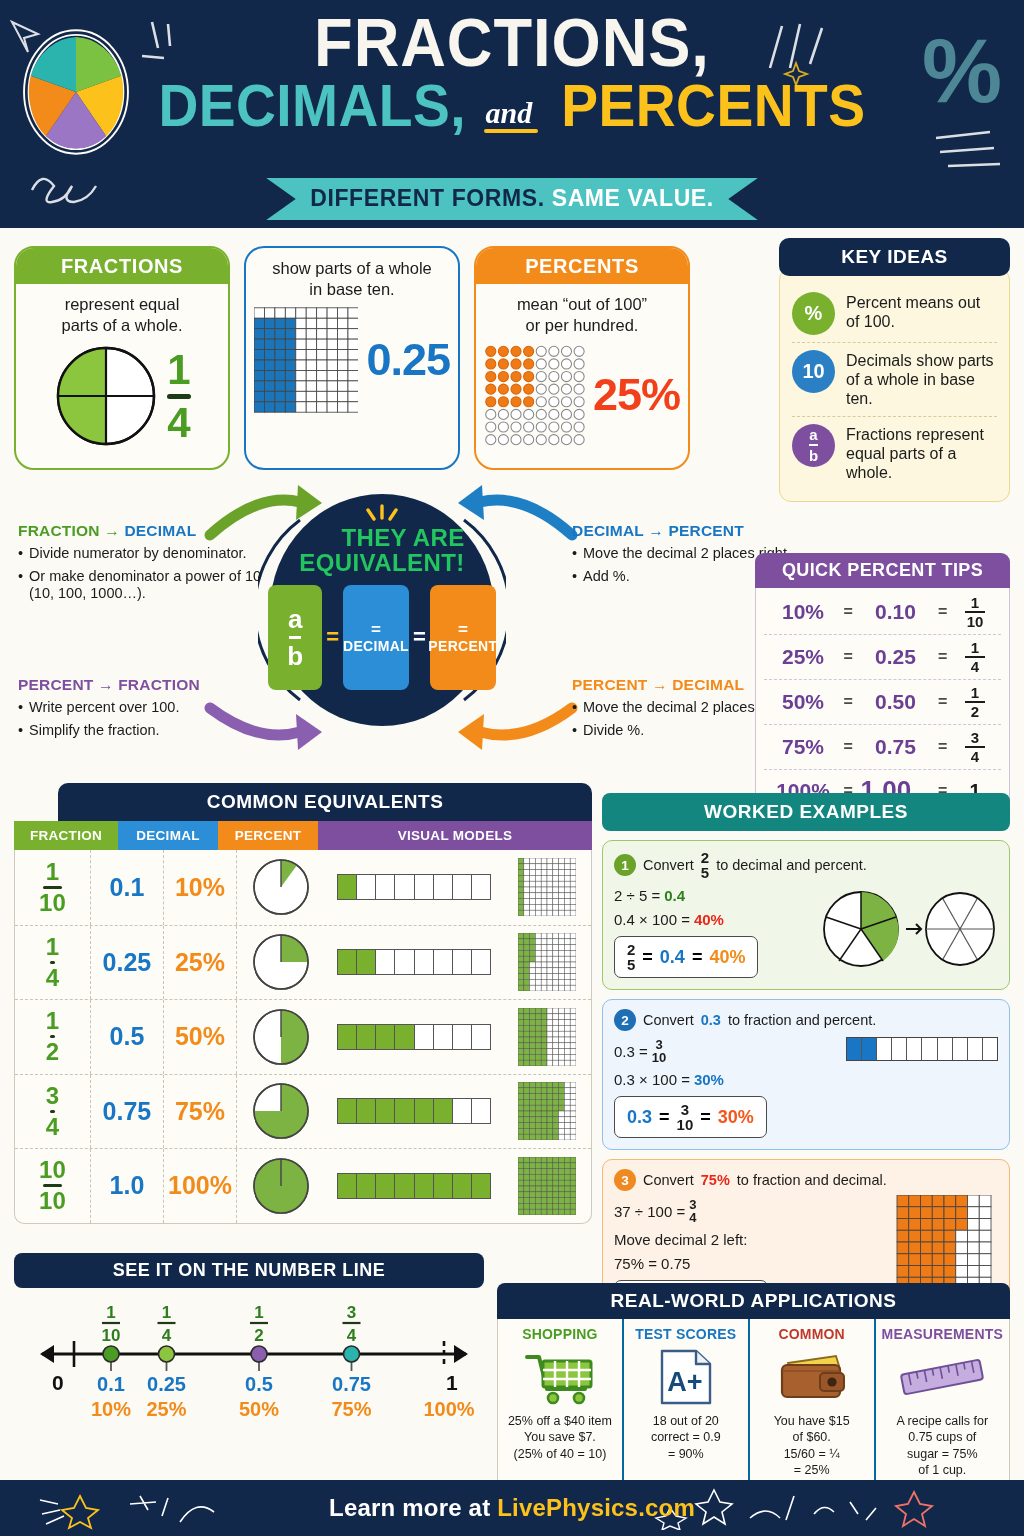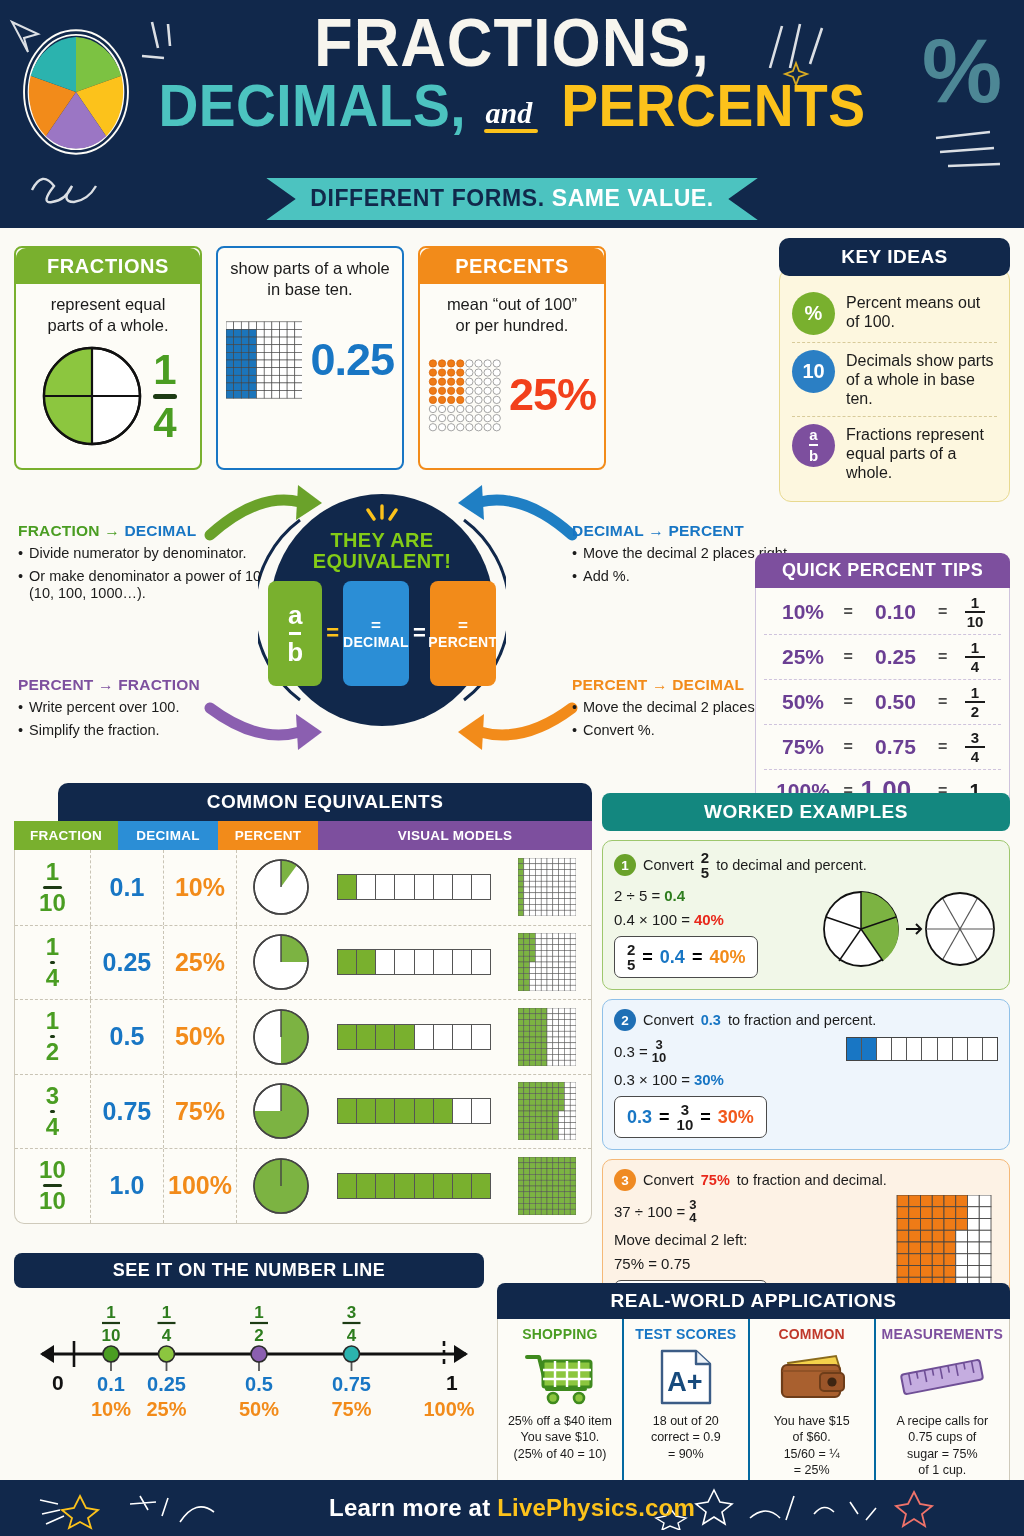--- a/index.html
+++ b/index.html
@@ -52,21 +52,21 @@
     opacity:.55; font-weight:bold;
   }
   .doodle { position:absolute; stroke:#fff; fill:none; opacity:.85; }
   .card-hdr {
     color:#fff; font-weight:bold; text-align:center; letter-spacing:.6px;
     border-radius:10px 10px 0 0; padding:7px 0 6px;
   }
 
   
   .concepts { position:absolute; left:14px; top:246px; display:flex; gap:14px; }
-  .ccard { width:188px; height:224px; border-radius:8px; overflow:hidden; background:#fdfcf7; }
+  .ccard { width:216px; height:224px; border-radius:20px; overflow:hidden; background:#fdfcf7; }
   .ccard.green  { border:2px solid #79b02e; }
   .ccard.blue   { border:2px solid #1876c4; }
   .ccard.orange { border:2px solid #f28b1a; }
   .ccard .ch { font-size:20px; }
   .ccard.green  .ch { background:#79b02e; }
   .ccard.blue   .ch { background:#1876c4; }
   .ccard.orange .ch { background:#f28b1a; }
   .ccard .cdesc { text-align:center; font-size:16.5px; color:#1b1b1b; padding:10px 8px 4px; line-height:1.25; }
   .cbody { display:flex; align-items:center; justify-content:center; gap:8px; padding:4px 8px; }
 
@@ -103,21 +103,21 @@
   .ki-badge .mini .bar { height:2px; background:#fff; margin:2px 0; }
   .ki-txt { font-size:16px; color:#1b1b1b; line-height:1.2; padding-top:1px; }
 
   
   .circlewrap { position:absolute; left:258px; top:486px; width:248px; height:248px; }
   .circ {
     position:absolute; inset:8px 12px; background:#11284b; border-radius:50%;
     display:flex; flex-direction:column; align-items:center; justify-content:center;
   }
   .circ-title {
-    color:#84cc16; font-weight:bold; font-size:20px; text-align:center;
+    color:#22c55e; font-weight:bold; font-size:24px; text-align:right;
     line-height:1.02; letter-spacing:.4px; margin-top:-4px;
   }
   .spark { position:absolute; top:10px; left:50%; transform:translateX(-50%); }
   .boxrow { display:flex; align-items:center; gap:4px; margin-top:10px; }
   .eqbox { border-radius:8px; display:flex; align-items:center; justify-content:center; color:#fff; }
   .eq-g { background:#79b02e; width:54px; height:105px; }
   .eq-b { background:#2b8ed6; width:66px; height:105px; }
   .eq-o { background:#f28b1a; width:66px; height:105px; }
   .eq-sign { color:#fcc21b; font-weight:bold; font-size:22px; }
   .eq-sign.w { color:#fff; }
@@ -571,21 +571,21 @@
     <li>Simplify the fraction.</li>
   </ul>
 </div>
 
 <div class="rule" style="left:572px;top:676px;">
   <h4><span class="c-pct">PERCENT</span>
     <span class="c-pct">→</span>
     <span class="c-pct">DECIMAL</span></h4>
   <ul>
     <li>Move the decimal 2 places left.</li>
-    <li>Convert %.</li>
+    <li>Divide %.</li>
   </ul>
 </div>
 
 <div style="position:absolute;left:755px;top:553px;width:255px;">
   <div style="background:#7d4f9e;color:#fff;font-weight:bold;font-size:18px;text-align:center;padding:7px 0;border-radius:9px 9px 0 0;letter-spacing:.4px">QUICK PERCENT TIPS</div>
   <div id="tips-body" style="background:#fdfcf7;border:1.5px solid #cfc3dd;border-top:none;border-radius:0 0 9px 9px;padding:2px 8px">
       <div style="display: flex; align-items: center; justify-content: space-between; padding: 5px 6px;">
         <div style="width: 66px; font-size: 21px; font-weight: bold; color: rgb(107, 63, 147); text-align: center;">10%</div>
         <div style="font-size: 16px; font-weight: bold; color: rgb(74, 74, 74);">=</div>
         <div style="width: 70px; font-size: 21px; font-weight: bold; color: rgb(107, 63, 147); text-align: center;">0.10</div>
@@ -1604,21 +1604,21 @@
               <line x1="44" y1="12" x2="44" y2="38"></line>
             <line x1="56" y1="12" x2="56" y2="38"></line>
               <line x1="20" y1="21" x2="68" y2="21"></line>
             <line x1="20" y1="30" x2="68" y2="30"></line>
           </g>
           <circle cx="30" cy="49" r="5" fill="#8cc63f" stroke="#3f8a1e" stroke-width="2.6"></circle>
           <circle cx="56" cy="49" r="5" fill="#8cc63f" stroke="#3f8a1e" stroke-width="2.6"></circle>
         </svg>
       </div>
       <div class="rw-txt" style="white-space:pre-line">25% off a $40 item
-You save $10.
+You save $7.
 (25% of 40 = 10)</div>
     </div>
 
     <div class="rw-col">
       <div class="rw-t" style="color:#1876c4">TEST SCORES</div>
       <div class="rw-icon">
         <svg width="56" height="58" viewBox="0 0 56 58">
           <path d="M4 3 H38 L52 16 V55 H4 Z" fill="#fff" stroke="#3b5c86" stroke-width="2.4" stroke-linejoin="round"></path>
           <path d="M38 3 V16 H52" fill="#eef3f8" stroke="#3b5c86" stroke-width="2.4" stroke-linejoin="round"></path>
           <text x="27" y="43" font-size="27" font-weight="bold" fill="#174a7c" text-anchor="middle" font-family="Liberation Sans, sans-serif">A+</text>

